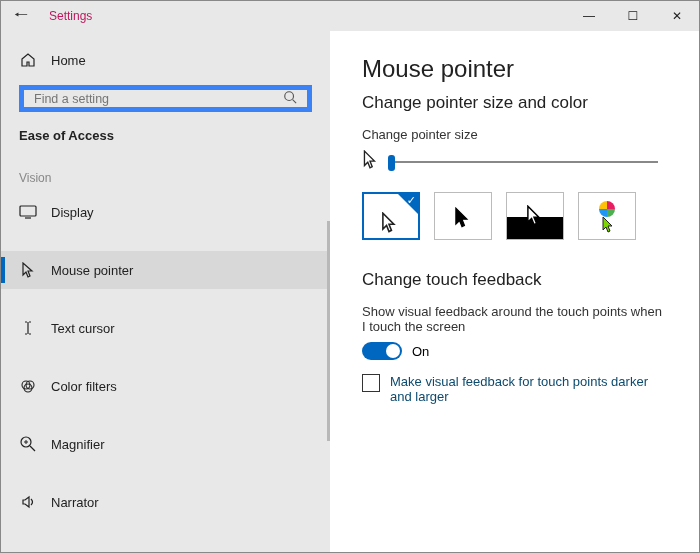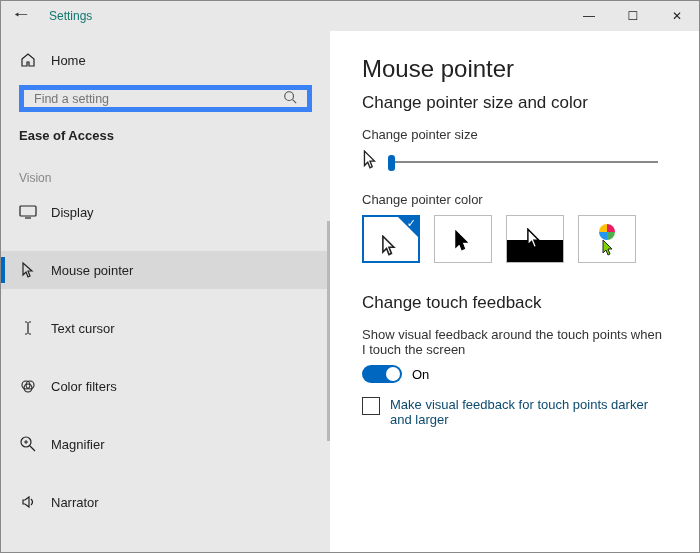--- a/index.html
+++ b/index.html
@@ -1,20 +1,20 @@
 <!DOCTYPE html>
 <html><head>
 <meta charset="utf-8">
 <style>
   * { box-sizing: border-box; margin: 0; padding: 0; font-family: "Segoe UI", Arial, sans-serif; }
   body { width: 700px; height: 553px; background: #fff; overflow: hidden; position: relative; }
   .window { width: 700px; height: 553px; display: flex; flex-direction: column; border: 1px solid #888; }
   .titlebar { height: 30px; display: flex; align-items: center; background: #e8e8e8; }
   .titlebar .back { width: 40px; text-align: center; font-size: 16px; color: #333; cursor: pointer; }
-  .titlebar .title { font-size: 12px; color: #0f766e; margin-left: 8px; }
+  .titlebar .title { font-size: 12px; color: #be185d; margin-left: 8px; }
   .titlebar .spacer { flex: 1; }
   .winbtn { width: 44px; height: 30px; display: flex; align-items: center; justify-content: center; font-size: 12px; color: #222; cursor: pointer; }
   .body { flex: 1; display: flex; overflow: hidden; }
   .sidebar { width: 329px; background: #e8e8e8; padding: 14px 0 0 0; display: flex; flex-direction: column; position: relative; }
   .home { display: flex; align-items: center; gap: 14px; padding: 6px 18px; font-size: 13px; color: #222; cursor: pointer; }
   .search { margin: 10px 18px 0 18px; border: 5px solid #3b82f6; height: 30px; display: flex; align-items: center; padding: 0 10px; background: #e8e8e8; }
   .search input { flex: 1; border: none; outline: none; background: transparent; font-size: 12.5px; color: #555; }
   .search .sicon { font-size: 13px; color: #555; }
   .category { font-weight: 600; font-size: 13px; color: #222; padding: 16px 18px 8px 18px; }
   .group-label { font-size: 12px; color: #888; padding: 20px 18px 8px 18px; }
@@ -158,21 +158,20 @@
         <span>
           <svg width="16" height="20" viewBox="0 0 14 18">
               <path d="M2 1 L2 14 L5 11 L7 16 L9 15 L7 10 L11 10 Z" fill="#fff" stroke="#222" stroke-width="1.2"></path>
             </svg>
         </span>
         <div class="track">
           <div class="thumb"></div>
         </div>
       </div>
 
-      <div class="label">Change pointer color</div>
       <div class="options">
         <div class="opt selected">
           <div class="corner"></div>
             <div class="check">✓</div>
           <svg class="smallcursor" style="left:16px;top:18px" width="18" height="22" viewBox="0 0 14 18">
               <path d="M2 1 L2 14 L5 11 L7 16 L9 15 L7 10 L11 10 Z" fill="#fff" stroke="#222" stroke-width="1.3"></path>
             </svg>
         </div>
         <div class="opt">
           <svg class="smallcursor" style="left:18px;top:14px" width="18" height="22" viewBox="0 0 14 18">

